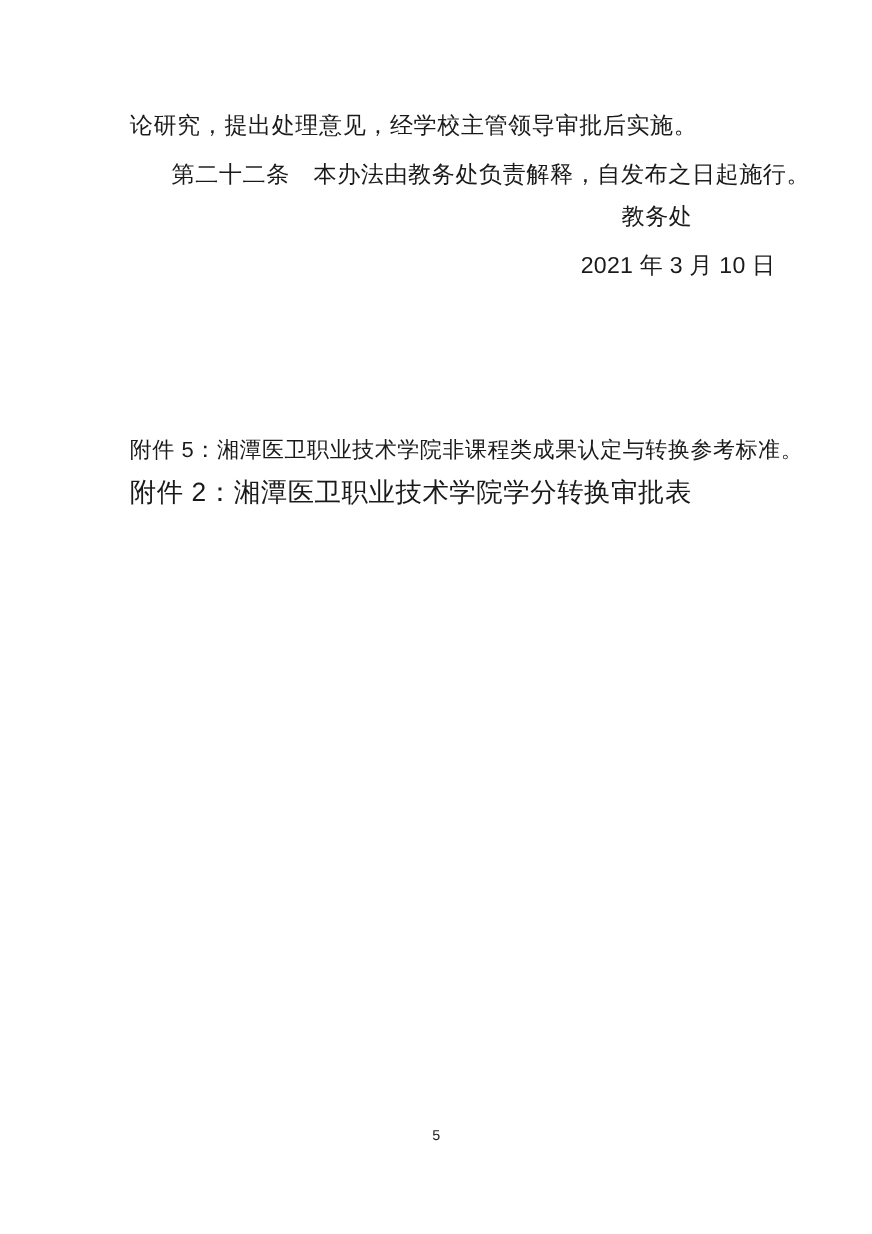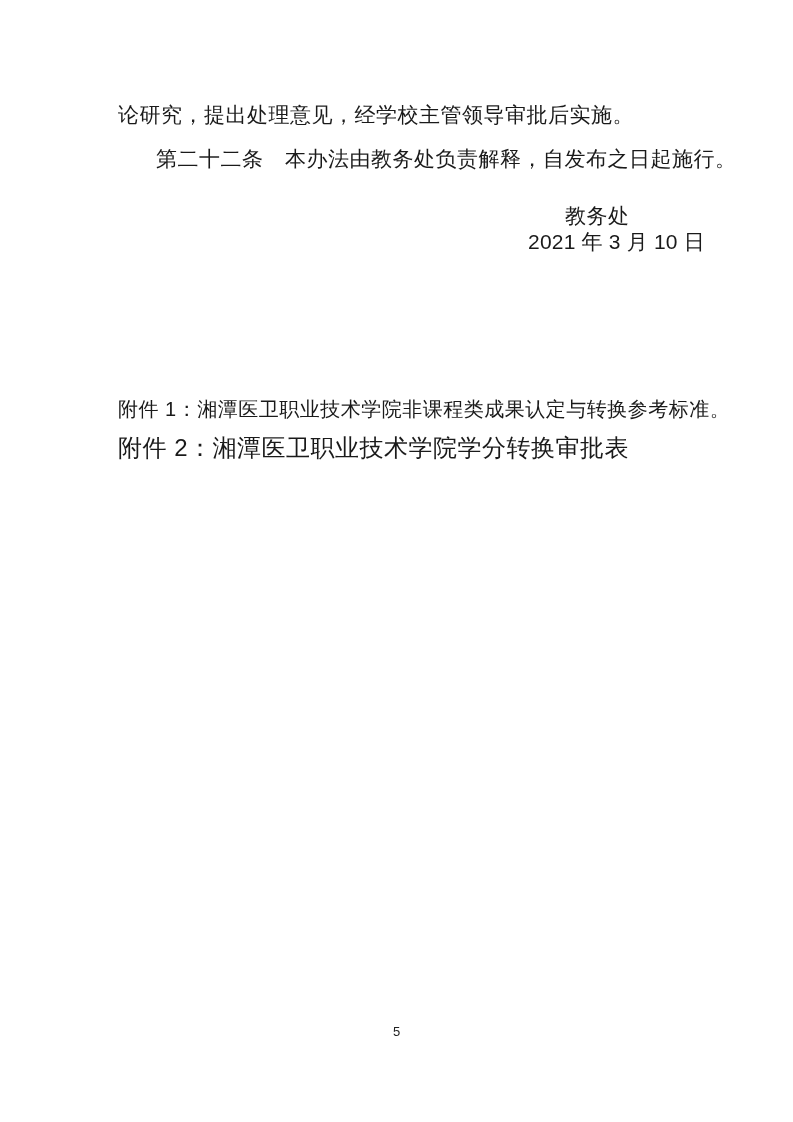--- a/index.html
+++ b/index.html
@@ -19,21 +19,21 @@
   }
   .txt {
     position: absolute;
     white-space: nowrap;
     font-size: 21px;
     line-height: 24px;
     letter-spacing: 0.5px;
   }
   .body-line-1   { left: 118px; top: 103px; }
   .body-line-2   { left: 156px; top: 147px; }
-  .sig-dept      { left: 565px; top: 204px; }
+  .sig-dept      { left: 565px; top: 186px; }
   .sig-date      { left: 528px; top: 230px; letter-spacing: 0.2px; }
   .attach-1      { left: 118px; top: 397px; font-size: 20px; }
   .attach-2      { left: 118px; top: 436px; font-size: 24px; }
   .page-number {
     position: absolute;
     left: 0;
     top: 1024px;
     width: 793px;
     text-align: center;
     font-size: 13px;
@@ -48,19 +48,19 @@
 <div class="page">
 
   <div class="txt body-line-1">论研究，提出处理意见，经学校主管领导审批后实施。</div>
 
   <div class="txt body-line-2">第二十二条　本办法由教务处负责解释，自发布之日起施行。</div>
 
   <div class="txt sig-dept">教务处</div>
 
   <div class="txt sig-date">2021 年 3 月 10 日</div>
 
-  <div class="txt attach-1">附件 1：湘潭医卫职业技术学院非课程类成果认定与转换参考标准。</div>
+  <div class="txt attach-1">附件 5：湘潭医卫职业技术学院非课程类成果认定与转换参考标准。</div>
 
   <div class="txt attach-2">附件 2：湘潭医卫职业技术学院学分转换审批表</div>
 
   <div class="page-number">5</div>
 
 </div>
 
 </body></html>

